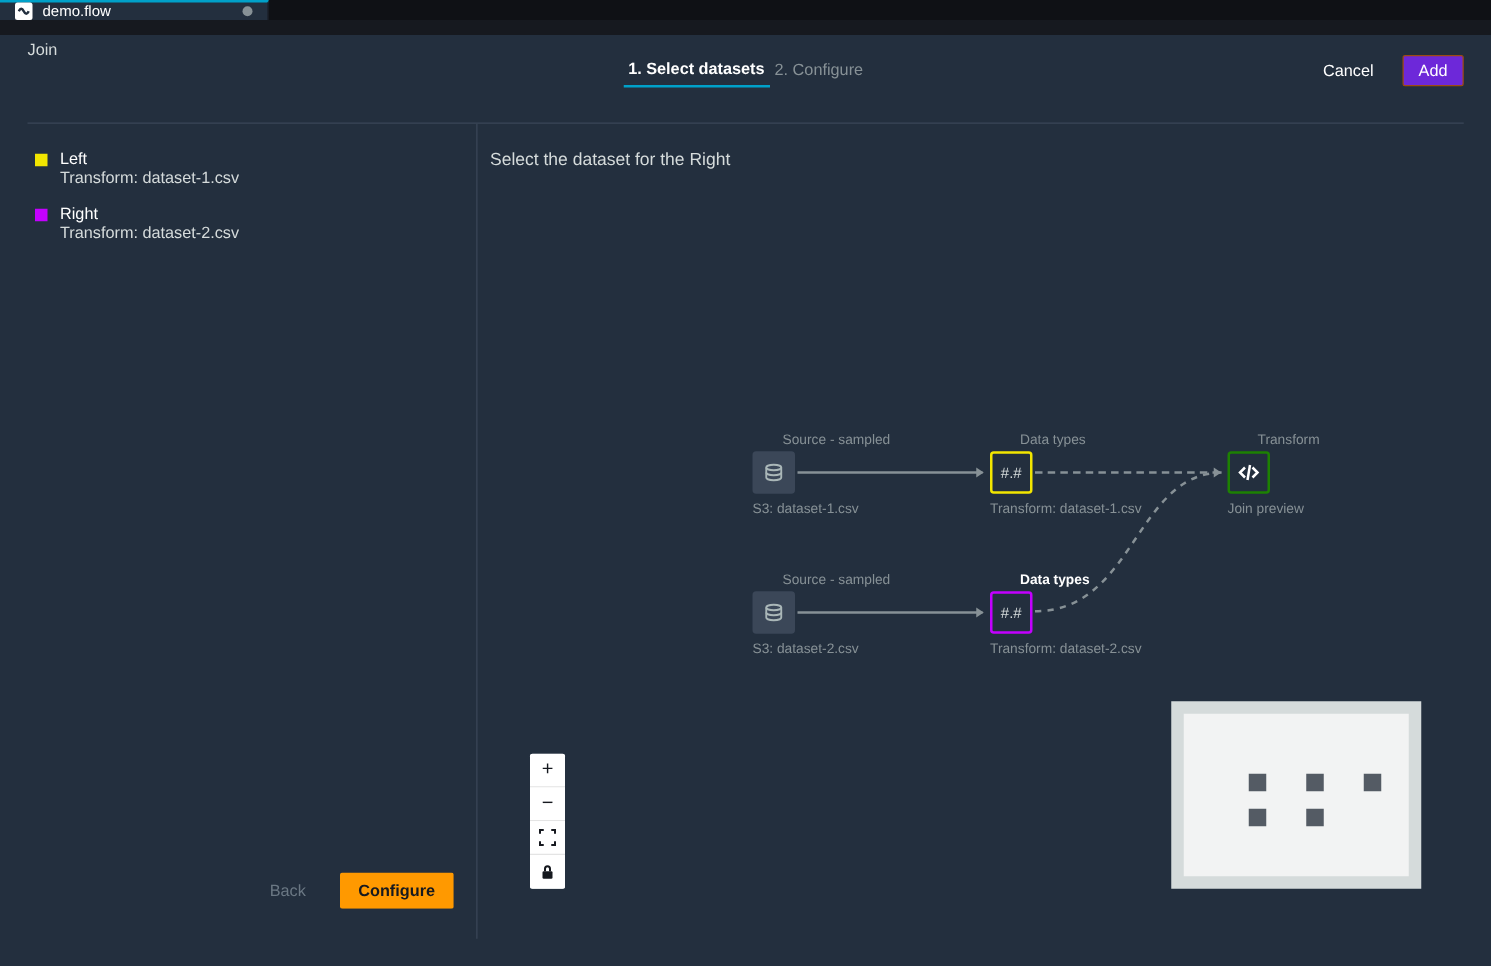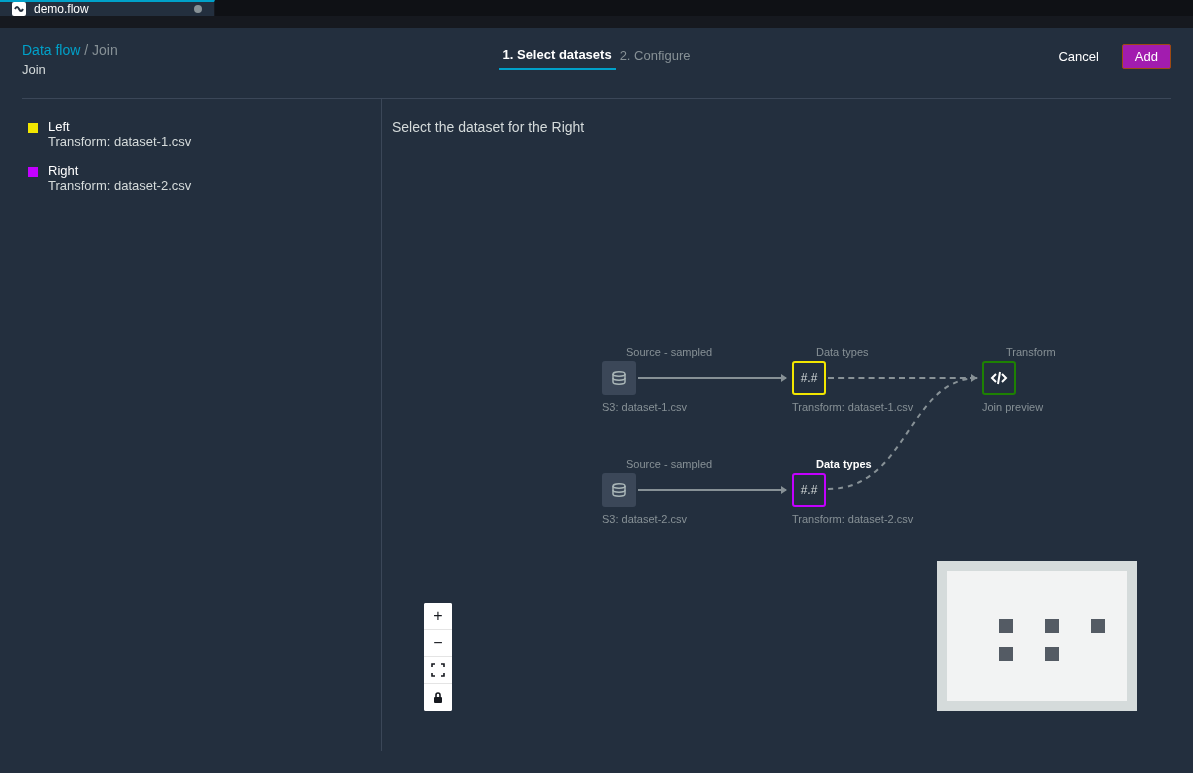--- a/index.html
+++ b/index.html
@@ -120,21 +120,21 @@
       padding: 4px 12px;
       border-radius: 2px;
       cursor: pointer;
       border: 1px solid transparent;
     }
     .btn-cancel {
       background: transparent;
       color: #fff;
     }
     .btn-add {
-      background: #a21caf;
+      background: #6d28d9;
       border: 1px solid #9e4a12;
       color: #fff;
     }
     .content {
       position: absolute;
       top: 70px;
       left: 22px;
       right: 22px;
       bottom: 22px;
       border-top: 1px solid #3b4758;
@@ -341,25 +341,20 @@
       <svg viewBox="0 0 10 10">
           <path d="M1 5 Q3 1 5 5 T9 5"></path>
         </svg>
     </span>
     <span class="tab-name">demo.flow</span>
     <span class="dirty-dot"></span>
   </div>
 </div>
 
 <div class="main">
-  <div class="breadcrumb-row">
-    <a href="#">Data flow</a>
-    <span>/</span>
-    <span>Join</span>
-  </div>
 
   <div class="steps">
     <div class="step active">1. Select datasets</div>
     <div class="step">2. Configure</div>
   </div>
 
   <div class="top-actions">
     <div class="btn btn-cancel">Cancel</div>
     <div class="btn btn-add">Add</div>
   </div>
@@ -380,20 +375,24 @@
       </div>
 
       <div class="ds-item">
         <div class="swatch sw-magenta"></div>
         <div>
           <div class="ds-label">Right</div>
           <div class="ds-sub">Transform: dataset-2.csv</div>
         </div>
       </div>
 
+      <div class="left-actions">
+        <div class="btn btn-back">Back</div>
+        <div class="btn btn-configure">Configure</div>
+      </div>
     </div>
 
     <div class="canvas-area">
       <div class="canvas-title">Select the dataset for the Right</div>
 
       <div class="graph">
 
         <div class="col-label" style="left:220px;top:247px">Source - sampled</div>
         <div class="col-label" style="left:410px;top:247px">Data types</div>
         <div class="col-label" style="left:600px;top:247px">Transform</div>

